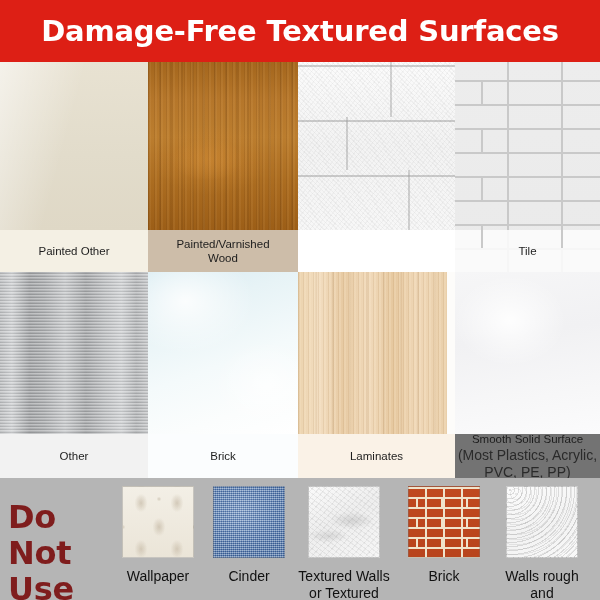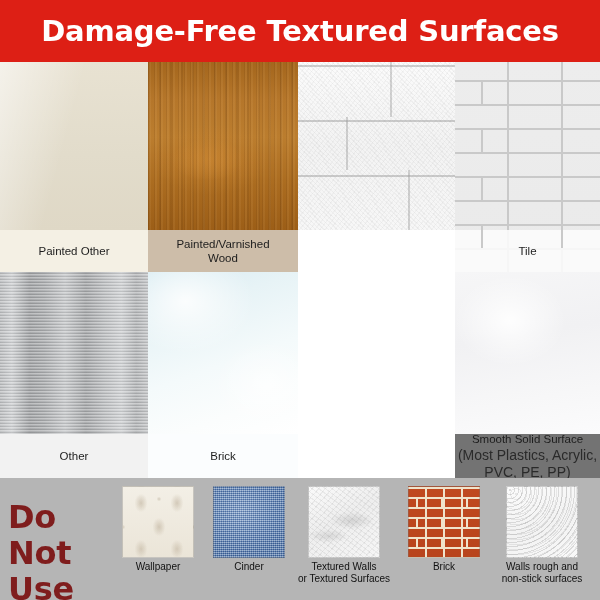--- a/index.html
+++ b/index.html
@@ -256,22 +256,22 @@
     display: flex;
     flex-direction: column;
     align-items: center;
   }
   .donot-swatch {
     width: 72px; height: 72px;
     overflow: hidden;
     border: 1px solid rgba(120,120,120,0.35);
   }
   .donot-label {
-    margin-top: 3px;
-    font-size: 10px;
+    margin-top: 10px;
+    font-size: 14px;
     color: #111111;
     text-align: center;
     line-height: 1.22;
     font-family: "Liberation Sans", sans-serif;
     white-space: pre-line;
   }
 
   .d1 { left: 116px; }
   .d2 { left: 207px; }
   .d3 { left: 296px; width: 96px; }
@@ -400,20 +400,26 @@
     </div>
   </div>
 
   <div class="cell r2 c2">
     <div class="swatch tex-glass"></div>
     <div class="caption cap-glass">
       <div class="caption-main">Brick</div>
     </div>
   </div>
 
+  <div class="cell r2 c3 cell-laminate">
+    <div class="swatch tex-laminate"></div>
+    <div class="caption cap-laminate">
+      <div class="caption-main">Laminates</div>
+    </div>
+  </div>
 
   <div class="cell r2 c4">
     <div class="swatch tex-smooth"></div>
     <div class="caption cap-smooth">
       <div class="caption-main">Smooth Solid Surface</div>
       <div class="caption-sub">(Most Plastics, Acrylic, PVC, PE, PP)</div>
     </div>
   </div>
 
   <div class="donot-bar">

